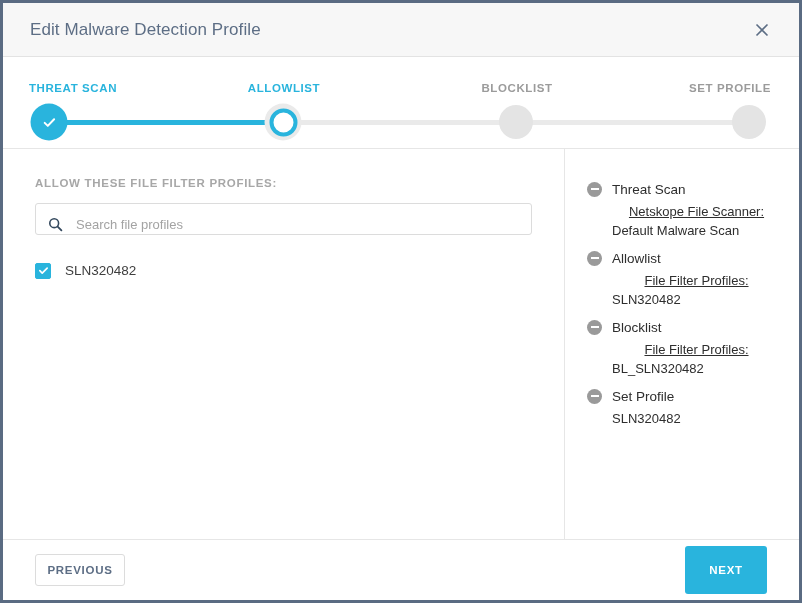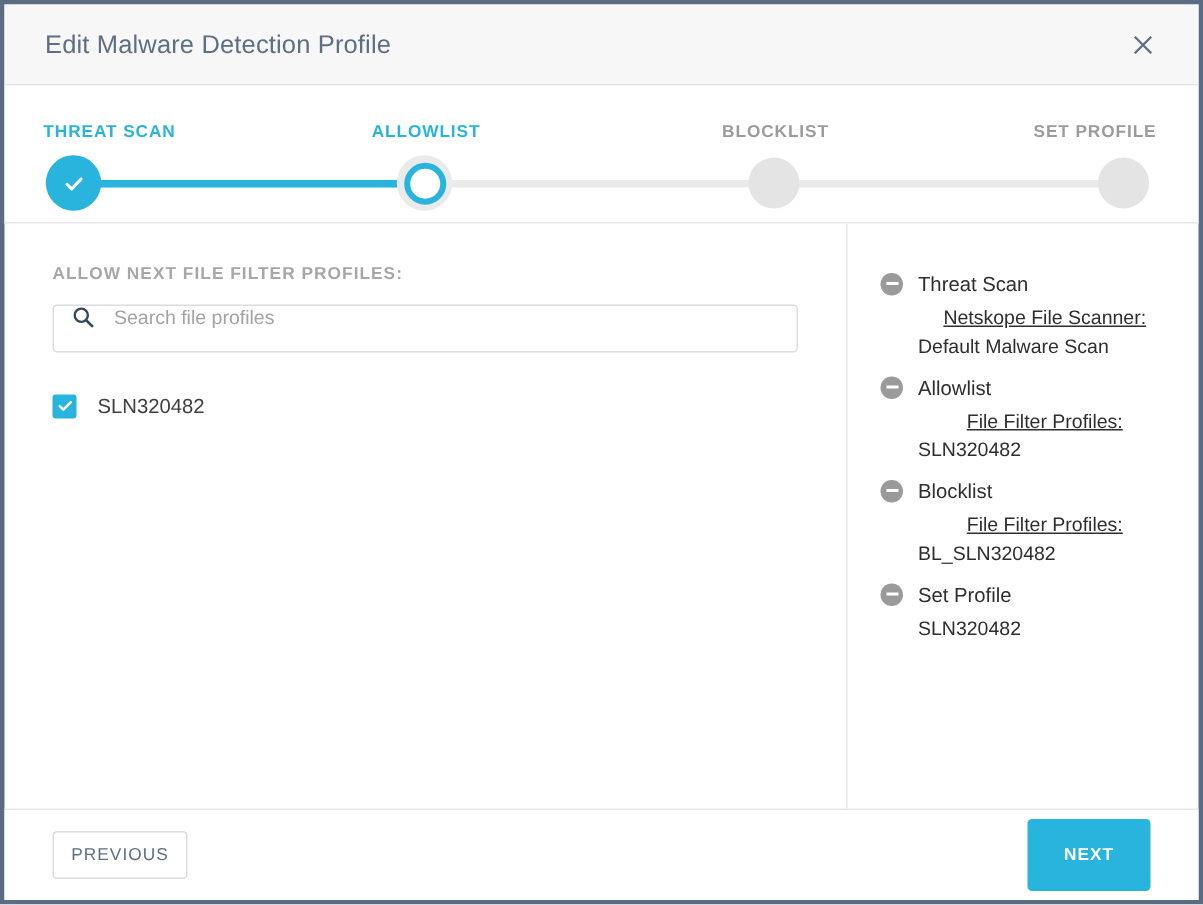--- a/index.html
+++ b/index.html
@@ -150,22 +150,22 @@
     margin-bottom: 14px;
     white-space: nowrap;
   }
 
   .search-box {
     position: relative;
     height: 32px;
     border: 1px solid #dcdcdc;
     border-radius: 3px;
     display: flex;
-    align-items: flex-start;
-    padding: 0 10px 12px 12px;
+    align-items: flex-end;
+    padding: 0 10px 2px 12px;
     background: #fff;
   }
   .search-box .mag { flex: 0 0 auto; display: flex; color: #34495e; }
   .search-input {
     flex: 1 1 auto;
     border: none;
     outline: none;
     margin-left: 13px;
     font-family: "Liberation Sans", sans-serif;
     font-size: 13px;
@@ -254,21 +254,21 @@
     background: #ffffff;
   }
   .btn-prev {
     min-width: 90px;
     height: 32px;
     border: 1px solid #dcdcdc;
     border-radius: 3px;
     background: #ffffff;
     color: #5d6e85;
     font-size: 11.5px;
-    font-weight: normal;
+    font-weight: bold;
     letter-spacing: .7px;
     font-family: "Liberation Sans", sans-serif;
     cursor: pointer;
   }
   .btn-next {
     min-width: 82px;
     height: 48px;
     border: none;
     border-radius: 3px;
     background: #29b4dd;
@@ -325,21 +325,21 @@
     </div>
 
     <div class="node" style="left:746px;">
       <div class="node-todo"></div>
     </div>
   </div>
 
   <div class="dlg-body">
 
     <div class="panel-left">
-      <div class="section-label">ALLOW NEXT FILE FILTER PROFILES:</div>
+      <div class="section-label">ALLOW THESE FILE FILTER PROFILES:</div>
 
       <div class="search-box">
         <span class="mag">
           <svg width="15" height="15" viewBox="0 0 16 16" aria-hidden="true">
             <circle cx="6.6" cy="6.6" r="4.7" stroke="#34495e" stroke-width="1.7" fill="none"></circle>
             <path d="M10.3 10.3 L14.3 14.3" stroke="#34495e" stroke-width="1.9" stroke-linecap="round"></path>
           </svg>
         </span>
         <input class="search-input" type="text" placeholder="Search file profiles" style="">
       </div>

